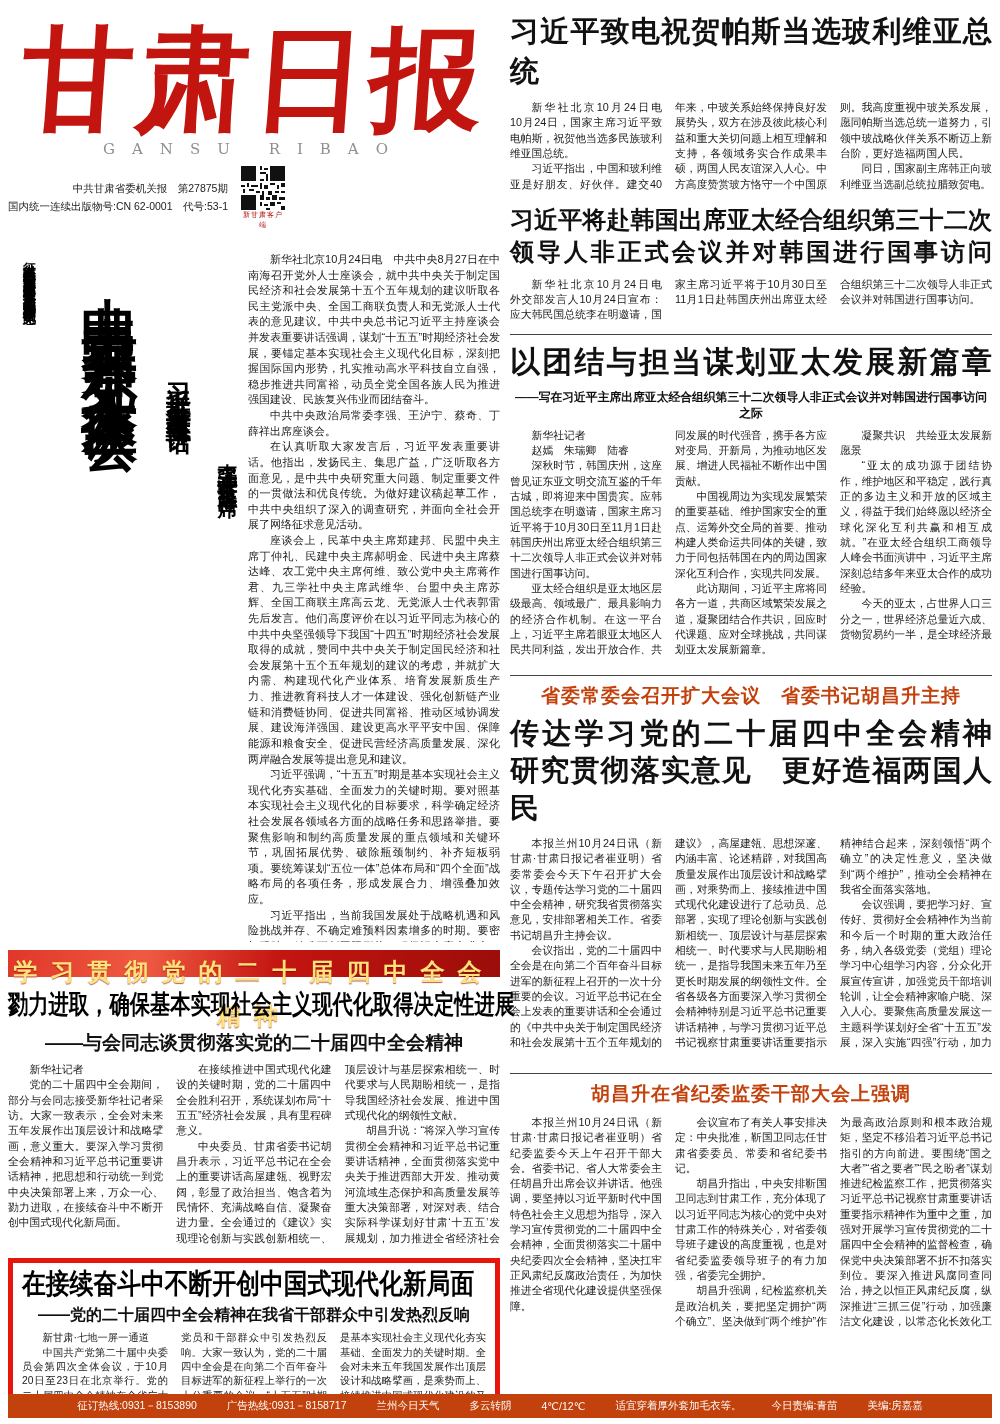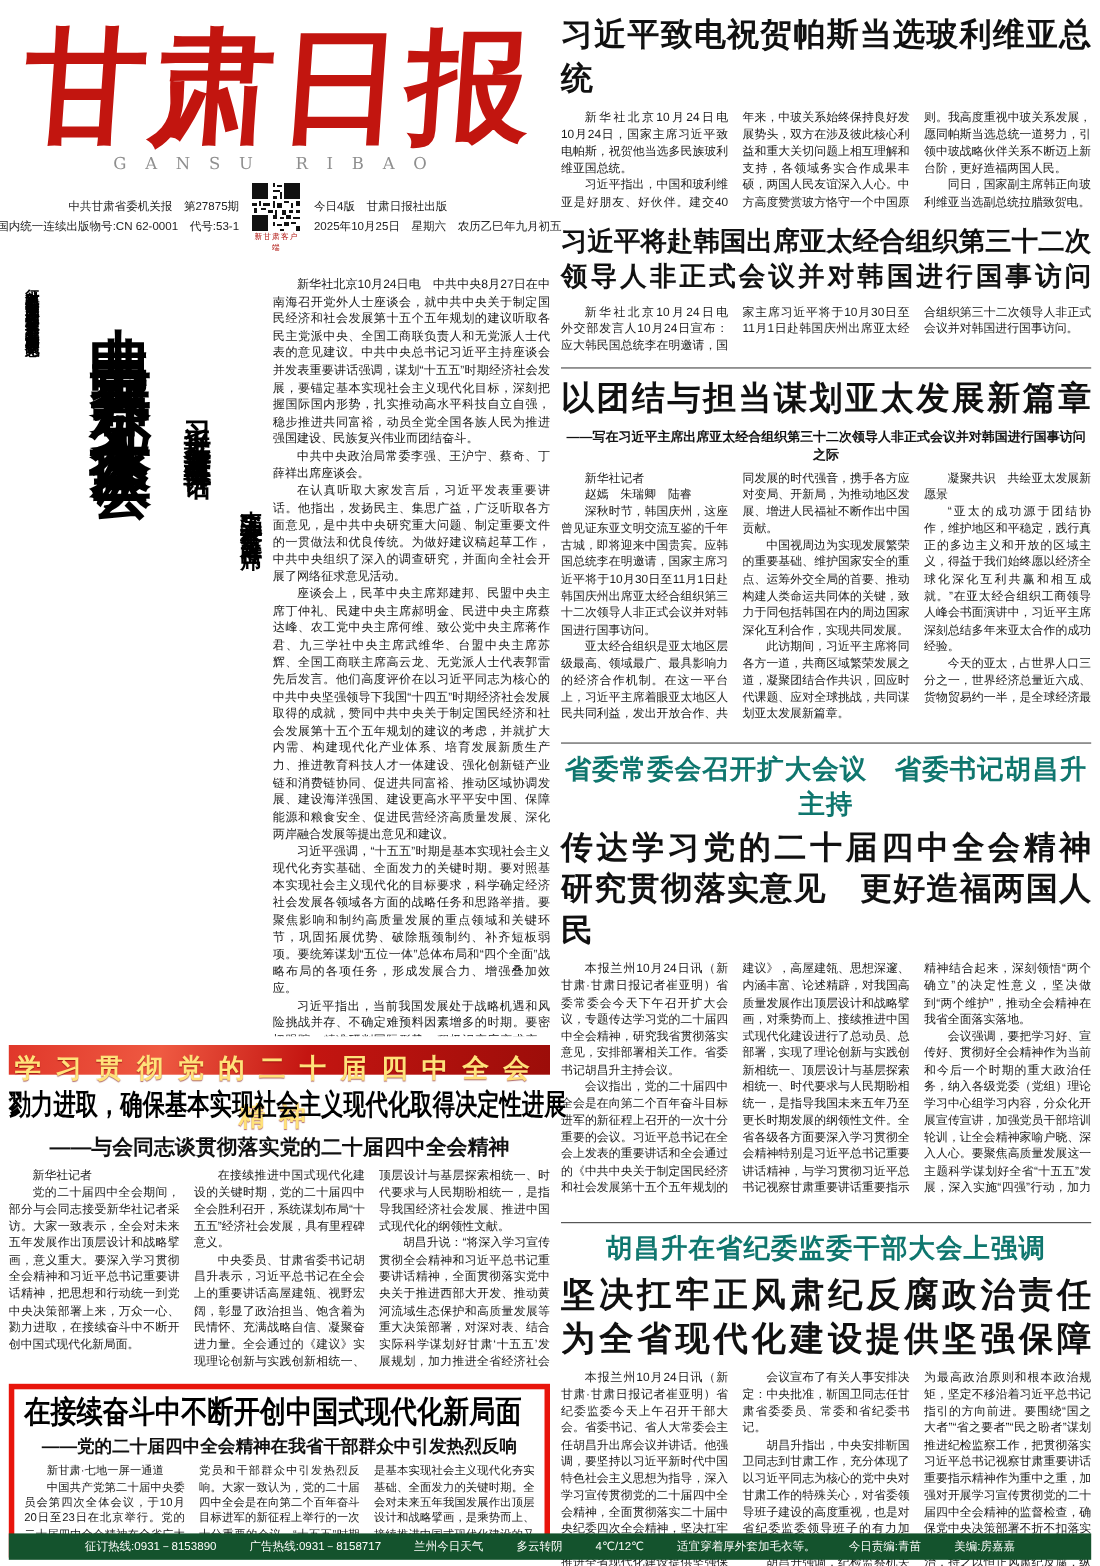--- a/index.html
+++ b/index.html
@@ -7,21 +7,21 @@
   .page{position:relative;width:1000px;height:1424px;background:#fff;margin:0 auto;overflow:hidden;}
   .main{display:flex;gap:10px;padding:6px 8px 0 8px;}
   .col-left{width:492px;flex:none;}
   .col-right{flex:1;min-width:0;}
 
   
   .masthead{height:230px;text-align:center;}
   .mast-title{color:#c2150f;font-family:"DejaVu Serif","Liberation Serif",serif;font-weight:bold;
     font-size:112px;line-height:1.05;letter-spacing:4px;transform:skewX(-4deg);margin-top:14px;}
   .mast-latin{color:#8f8f8f;font-family:"DejaVu Serif",serif;font-size:15px;letter-spacing:17px;margin-top:2px;}
-  .mast-info{display:flex;justify-content:center;align-items:center;gap:12px;margin-top:8px;font-size:10.5px;color:#222;}
+  .mast-info{display:flex;align-items:center;gap:12px;margin-top:8px;font-size:10.5px;color:#222;}
   .mast-info .blk{line-height:1.7;white-space:nowrap;}
   .mast-info .blk.l{text-align:right;}
   .mast-info .blk.r{text-align:left;}
   .qrwrap{width:46px;text-align:center;}
   .qr{width:44px;height:44px;display:block;margin:0 auto;}
   .qr-cap{font-size:7px;color:#b01510;letter-spacing:1px;}
 
   
   .lead{display:flex;height:690px;margin-top:2px;}
   .vtxt{writing-mode:vertical-rl;font-weight:bold;color:#000;}
@@ -56,29 +56,29 @@
   
   .art-hl1{font-size:29px;font-weight:bold;text-align:justify;text-align-last:justify;margin-top:6px;}
   .art-body1{height:94px;margin-top:8px;}
   .art-hl2{font-size:24px;font-weight:bold;white-space:pre-line;text-align:justify;text-align-last:justify;
     line-height:1.35;margin-top:10px;}
   .art-body2{height:48px;margin-top:8px;}
   .rule{border:none;border-top:1.5px solid #444;margin:9px 0 7px 0;}
   .apec-hl{font-size:30px;font-weight:bold;text-align:justify;text-align-last:justify;margin-top:2px;}
   .apec-sub{font-size:11.8px;font-weight:bold;text-align:center;margin:7px 0 6px 0;letter-spacing:0;}
   .apec-body{height:238px;}
-  .kicker{font-size:24px;font-weight:bold;text-align:center;color:#0f766e;margin:4px 0 6px 0;letter-spacing:1px;}
+  .kicker{font-size:19px;font-weight:bold;text-align:center;color:#c2410c;margin:4px 0 6px 0;letter-spacing:1px;}
   .big2{font-size:29px;font-weight:bold;white-space:pre-line;text-align:justify;text-align-last:justify;
     line-height:1.3;}
   .sc-body{height:228px;margin-top:8px;}
   .disc-hl{font-size:31px;}
   .disc-body{height:222px;margin-top:8px;}
 
   
-  .footer{position:absolute;left:8px;right:8px;bottom:6px;height:24px;background:#14532d;color:#fdfdfb;
+  .footer{position:absolute;left:8px;right:8px;bottom:6px;height:24px;background:#c2410c;color:#fdfdfb;
     display:flex;align-items:center;justify-content:center;gap:30px;font-size:10.5px;white-space:nowrap;}
 </style>
 </head>
 <body>
 
 <div class="page">
   <div class="main">
 
     <div class="col-left">
 
@@ -89,24 +89,20 @@
           <div class="blk l">
             <div>中共甘肃省委机关报　第27875期</div>
             <div>国内统一连续出版物号:CN 62-0001　代号:53-1</div>
           </div>
           <div class="qrwrap">
             <svg class="qr" viewBox="0 0 21 21" shape-rendering="crispEdges">
               <rect width="21" height="21" fill="#fff"></rect>
               <path fill="#111" d="M0 0h7v7H0zM2 2h3v3H2zM14 0h7v7h-7zM16 2h3v3h-3zM0 14h7v7H0zM2 16h3v3H2zM9 0h1v2H9zM11 1h2v1h-2zM9 3h3v1H9zM12 4h1v3h-1zM9 6h2v1H9zM0 9h2v1H0zM3 8h1v2H3zM5 9h3v1H5zM9 8h1v3h-1zM11 9h2v2h-2zM14 8h2v1h-2zM17 9h1v2h-1zM19 8h2v2h-2zM1 11h1v2H1zM4 11h2v1H4zM7 12h2v1H7zM10 12h1v2h-1zM13 12h2v2h-2zM16 12h2v1h-2zM19 12h2v1h-2zM9 14h2v2H9zM12 15h2v1h-2zM15 14h2v2h-2zM18 15h3v1h-3zM9 17h1v2H9zM11 18h2v1h-2zM14 17h2v2h-2zM17 17h2v1h-2zM19 19h2v2h-2zM12 20h2v1h-2z"></path>
             </svg>
             <div class="qr-cap">新甘肃客户端</div>
-          </div>
-          <div class="blk r">
-            <div>今日4版　甘肃日报社出版</div>
-            <div>2025年10月25日　星期六　农历乙巳年九月初五</div>
           </div>
         </div>
       </div>
 
       <div class="lead">
         <div class="vtxt v-note">征求对中共中央关于制定国民经济和社会发展第十五个五年规划的建议的意见</div>
         <div class="vtxt v-headline">中共中央召开党外人士座谈会</div>
         <div class="vtxt v-deck-main">习近平主持并发表重要讲话</div>
         <div class="vtxt v-deck-sub">李强王沪宁蔡奇丁薛祥出席</div>
         <div class="lead-body">
@@ -190,22 +186,20 @@
             <p>本报兰州10月24日讯（新甘肃·甘肃日报记者崔亚明）省委常委会今天下午召开扩大会议，专题传达学习党的二十届四中全会精神，研究我省贯彻落实意见，安排部署相关工作。省委书记胡昌升主持会议。</p>
             <p>会议指出，党的二十届四中全会是在向第二个百年奋斗目标进军的新征程上召开的一次十分重要的会议。习近平总书记在全会上发表的重要讲话和全会通过的《中共中央关于制定国民经济和社会发展第十五个五年规划的建议》，高屋建瓴、思想深邃、内涵丰富、论述精辟，对我国高质量发展作出顶层设计和战略擘画，对乘势而上、接续推进中国式现代化建设进行了总动员、总部署，实现了理论创新与实践创新相统一、顶层设计与基层探索相统一、时代要求与人民期盼相统一，是指导我国未来五年乃至更长时期发展的纲领性文件。全省各级各方面要深入学习贯彻全会精神特别是习近平总书记重要讲话精神，与学习贯彻习近平总书记视察甘肃重要讲话重要指示精神结合起来，深刻领悟“两个确立”的决定性意义，坚决做到“两个维护”，推动全会精神在我省全面落实落地。</p>
             <p>会议强调，要把学习好、宣传好、贯彻好全会精神作为当前和今后一个时期的重大政治任务，纳入各级党委（党组）理论学习中心组学习内容，分众化开展宣传宣讲，加强党员干部培训轮训，让全会精神家喻户晓、深入人心。要聚焦高质量发展这一主题科学谋划好全省“十五五”发展，深入实施“四强”行动，加力打造“七地一屏一通道”，纵深开展“引大引强引头部”行动，以科技创新引领新质生产力发展，以更大勇气和决心深化改革、扩大开放。要全力抓好后两个月的经济工作，积极扩大有效投资，深入实施提振消费专项行动，促进企业效益稳定增长，坚决完成年度主要目标任务。</p>
           </div>
       </div>
 
       <hr class="rule">
 
       <div>
         <div class="kicker">胡昌升在省纪委监委干部大会上强调</div>
-        <div class="big2 disc-hl">坚决扛牢正风肃纪反腐政治责任
-为全省现代化建设提供坚强保障</div>
         <div class="cols3 disc-body">
             <p>本报兰州10月24日讯（新甘肃·甘肃日报记者崔亚明）省纪委监委今天上午召开干部大会。省委书记、省人大常委会主任胡昌升出席会议并讲话。他强调，要坚持以习近平新时代中国特色社会主义思想为指导，深入学习宣传贯彻党的二十届四中全会精神，全面贯彻落实二十届中央纪委四次全会精神，坚决扛牢正风肃纪反腐政治责任，为加快推进全省现代化建设提供坚强保障。</p>
             <p>会议宣布了有关人事安排决定：中央批准，靳国卫同志任甘肃省委委员、常委和省纪委书记。</p>
             <p>胡昌升指出，中央安排靳国卫同志到甘肃工作，充分体现了以习近平同志为核心的党中央对甘肃工作的特殊关心，对省委领导班子建设的高度重视，也是对省纪委监委领导班子的有力加强，省委完全拥护。</p>
             <p>胡昌升强调，纪检监察机关是政治机关，要把坚定拥护“两个确立”、坚决做到“两个维护”作为最高政治原则和根本政治规矩，坚定不移沿着习近平总书记指引的方向前进。要围绕“国之大者”“省之要者”“民之盼者”谋划推进纪检监察工作，把贯彻落实习近平总书记视察甘肃重要讲话重要指示精神作为重中之重，加强对开展学习宣传贯彻党的二十届四中全会精神的监督检查，确保党中央决策部署不折不扣落实到位。要深入推进风腐同查同治，持之以恒正风肃纪反腐，纵深推进“三抓三促”行动，加强廉洁文化建设，以常态化长效化工作机制推动全省干部作风大转变。要聚焦落实黄河流域生态保护和高质量发展、推进新时代西部大开发形成新格局、共建“一带一路”等重大战略，聚焦打造“七地一屏一通道”、实施“四强”行动、开展招商引资、优化营商环境等重点工作，开展靠前监督、常态监督，以压力传导推动工作落实。要锻造忠诚干净担当的纪检监察铁军，努力做党和人民的忠诚卫士。</p>
           </div>
       </div>
     </div>
   </div>
 

